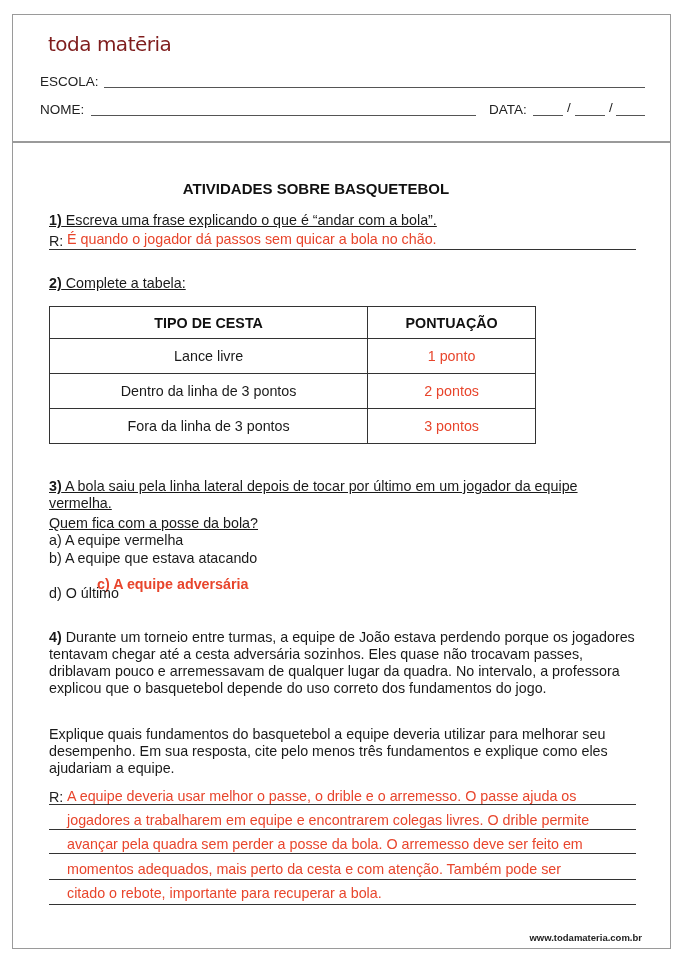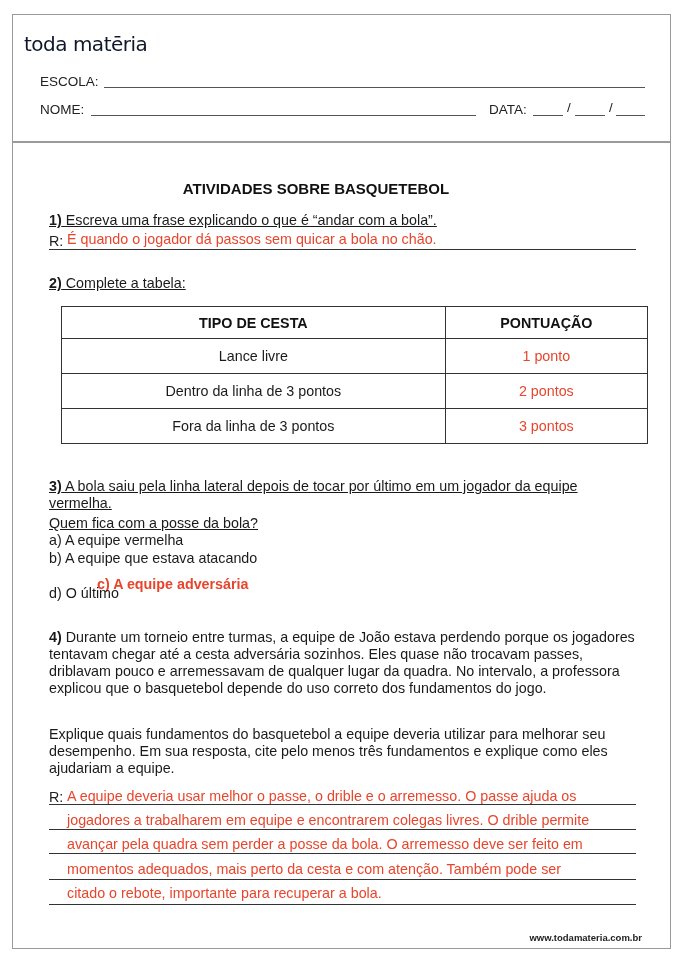--- a/index.html
+++ b/index.html
@@ -1,29 +1,29 @@
 <!DOCTYPE html>
 <html><head>
 <meta charset="utf-8">
 <style>
   html, body { margin: 0; padding: 0; background: #ffffff; }
   body { width: 685px; height: 967px; position: relative; font-family: "Liberation Sans", sans-serif; color: #1a1a1a; }
   .page-frame { position: absolute; left: 12px; top: 14px; width: 659px; height: 935px; border: 1px solid #9a9a9a; box-sizing: border-box; }
   .header-divider { position: absolute; left: 12px; top: 141px; width: 659px; height: 0; border-top: 2px solid #9a9a9a; }
-  .logo { position: absolute; left: 24px; top: 32px; font-family: "DejaVu Sans", sans-serif; font-size: 20px; letter-spacing: -0.5px; color: #0f172a; }
+  .logo { position: absolute; left: 48px; top: 32px; font-family: "DejaVu Sans", sans-serif; font-size: 20px; letter-spacing: -0.5px; color: #7f1d1d; }
   .field-label { position: absolute; font-size: 13.5px; color: #222; text-align: center; }
   .field-line { position: absolute; height: 0; border-top: 1px solid #555; }
   .slash { position: absolute; font-size: 13.5px; color: #222; }
   .title { position: absolute; left: 0; width: 632px; top: 180px; text-align: center; font-size: 15px; font-weight: bold; color: #111; }
   .q { position: absolute; left: 49px; font-size: 14.3px; color: #1a1a1a; line-height: 17.5px; text-decoration: underline; }
   .q b { font-weight: bold; }
   .ans-line { position: absolute; height: 0; border-top: 1.5px solid #333; }
   .ans-r { position: absolute; left: 49px; font-size: 14.3px; color: #222; }
   .ans-text { position: absolute; font-size: 14.3px; color: #e8452c; white-space: nowrap; }
-  table.score { position: absolute; left: 61px; top: 306px; width: 587px; border-collapse: collapse; font-size: 14.3px; border-radius: 18px; }
+  table.score { position: absolute; left: 49px; top: 306px; width: 487px; border-collapse: collapse; font-size: 14.3px; border-radius: 18px; }
   table.score td, table.score th { border: 1.5px solid #333; text-align: center; height: 34px; padding: 0; }
   table.score th { font-weight: bold; color: #111; height: 31px; }
   table.score td.pts { color: #e8452c; }
   .opt { position: absolute; left: 49px; font-size: 14.3px; color: #1a1a1a; }
   .opt.correct { color: #e8452c; font-weight: bold; }
   .para { position: absolute; left: 49px; width: 590px; font-size: 14.3px; line-height: 17px; color: #1a1a1a; }
   .footer-url { position: absolute; right: 43px; top: 932px; font-size: 9.5px; font-weight: bold; color: #222; }
 </style>
 </head>
 <body>

